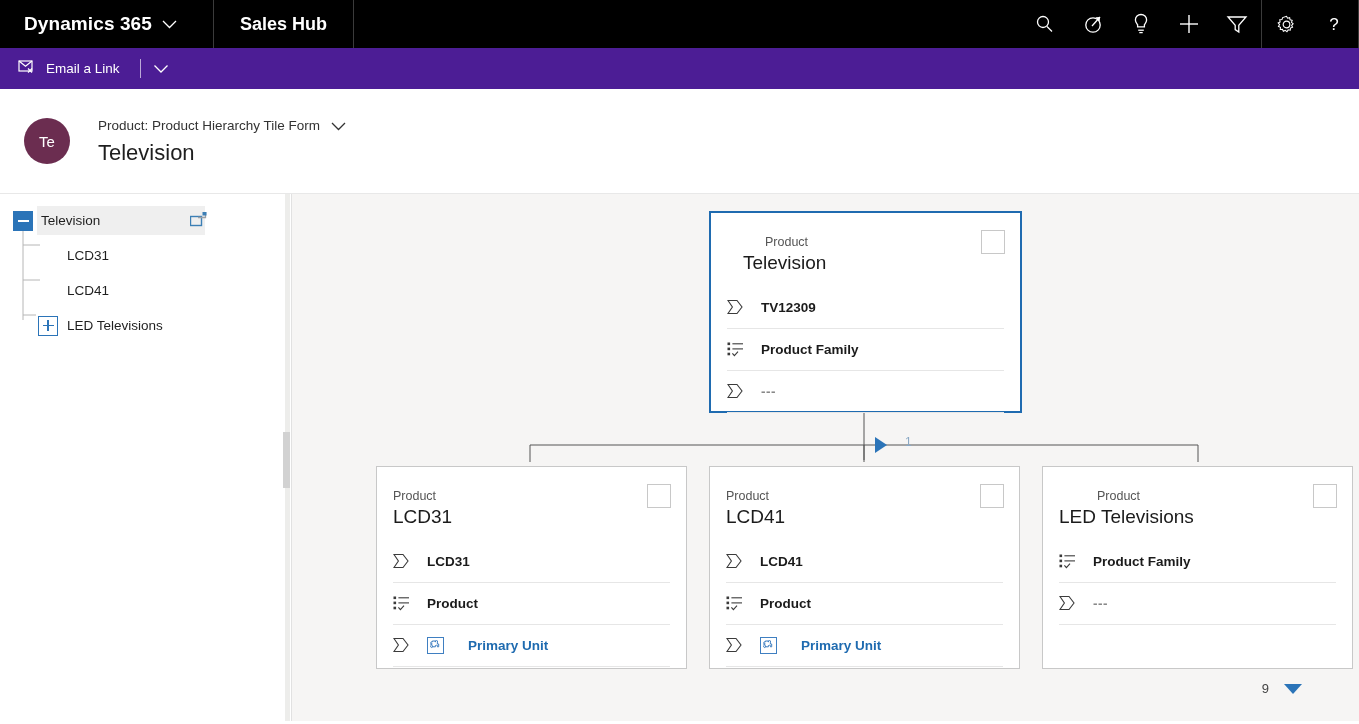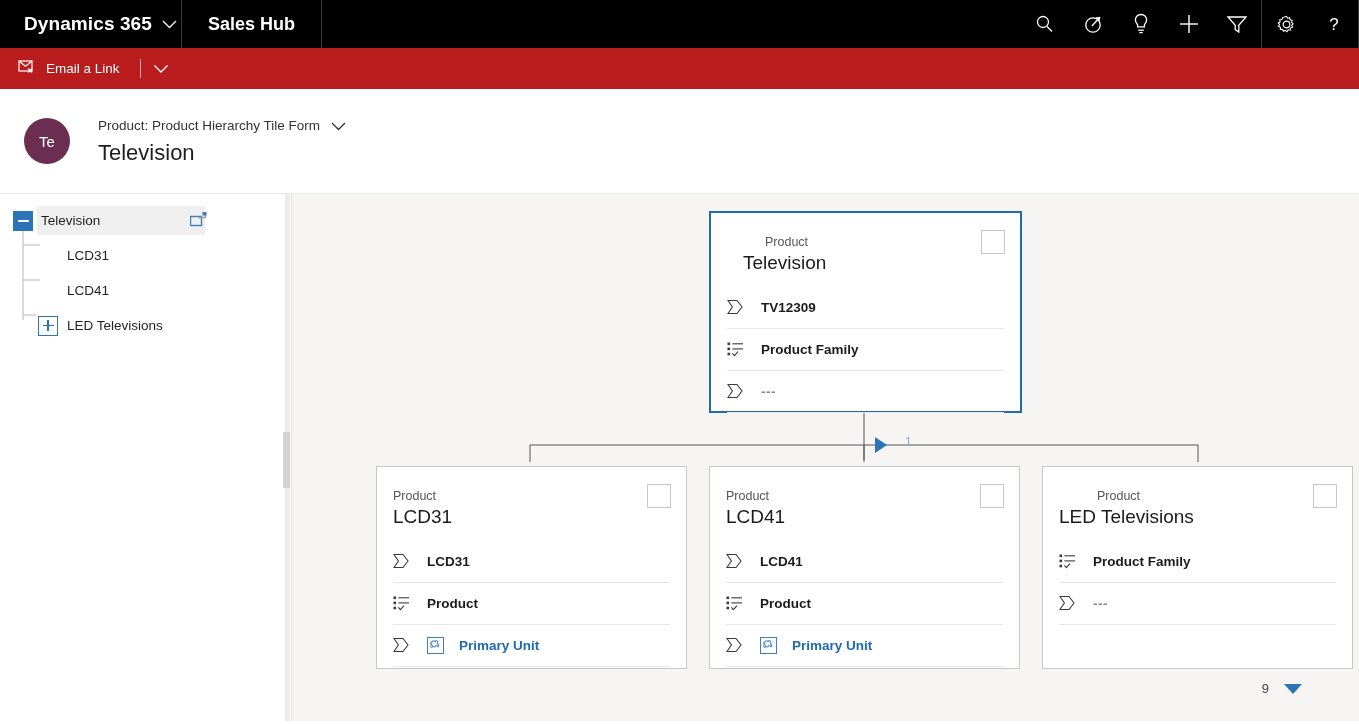--- a/index.html
+++ b/index.html
@@ -12,21 +12,21 @@
     -webkit-font-smoothing: antialiased;
   }
 
   
   .topnav {
     height: 48px; background: #000000; color: #ffffff;
     display: flex; align-items: stretch; position: relative;
   }
   .topnav-brand {
     display: flex; align-items: center; gap: 10px;
-    padding: 0 4px 0 24px;
+    padding: 0 36px 0 24px;
     border-right: 1px solid #3b3b3b;
   }
   .topnav-brand .brand-text { font-size: 19px; font-weight: 600; letter-spacing: .1px; }
   .topnav-app {
     display: flex; align-items: center; padding: 0 26px;
     border-right: 1px solid #3b3b3b;
     font-size: 18px; font-weight: 600;
   }
   .topnav-spacer { flex: 1; }
   .topnav-icons { display: flex; align-items: stretch; }
@@ -35,21 +35,21 @@
     cursor: pointer;
   }
   .nav-sep { width: 1px; background: #3b3b3b; margin: 0; }
   .topnav-user {
     display: flex; align-items: center; padding: 0 14px 0 22px;
     font-size: 14px; white-space: nowrap;
   }
 
   
   .cmdbar {
-    height: 41px; background: #b91c1c; color: #ffffff;
+    height: 41px; background: #4c1d95; color: #ffffff;
     display: flex; align-items: center; padding-left: 14px;
   }
   .cmd-item { display: flex; align-items: center; gap: 10px; cursor: pointer; padding: 0 4px; }
   .cmd-label { font-size: 13.5px; }
   .cmd-divider { width: 1px; height: 19px; background: rgba(255,255,255,.62); margin: 0 12px 0 16px; }
   .cmd-chev { display: flex; align-items: center; cursor: pointer; }
 
   
   .rec-header {
     height: 105px; background: #ffffff; display: flex; align-items: center;
@@ -133,21 +133,21 @@
   }
   .tile-rows { margin-top: 10px; }
   .tile-row {
     display: flex; align-items: center; height: 42px;
     border-bottom: 1px solid #e6e6e6; gap: 0;
   }
   .tile-row .row-ico { width: 34px; display: flex; align-items: center; flex: none; }
   .tile-row .row-val { font-size: 13.5px; color: #1b1b1b; font-weight: 600; }
   .tile-row .row-val.dim { color: #888888; font-weight: 700; letter-spacing: .5px; }
   .lookup-link {
-    display: flex; align-items: center; gap: 15px;
+    display: flex; align-items: center; gap: 24px;
     color: #1f6bb0; font-size: 13.5px; font-weight: 600; cursor: pointer;
   }
   .lookup-box {
     width: 17px; height: 17px; border: 1px solid #3f7fc1; background: #ffffff;
     display: flex; align-items: center; justify-content: center; flex: none;
   }
 
   .conn { position: absolute; pointer-events: none; }
   .conn-count {
     position: absolute; font-size: 12px; color: #8aa8c4;

